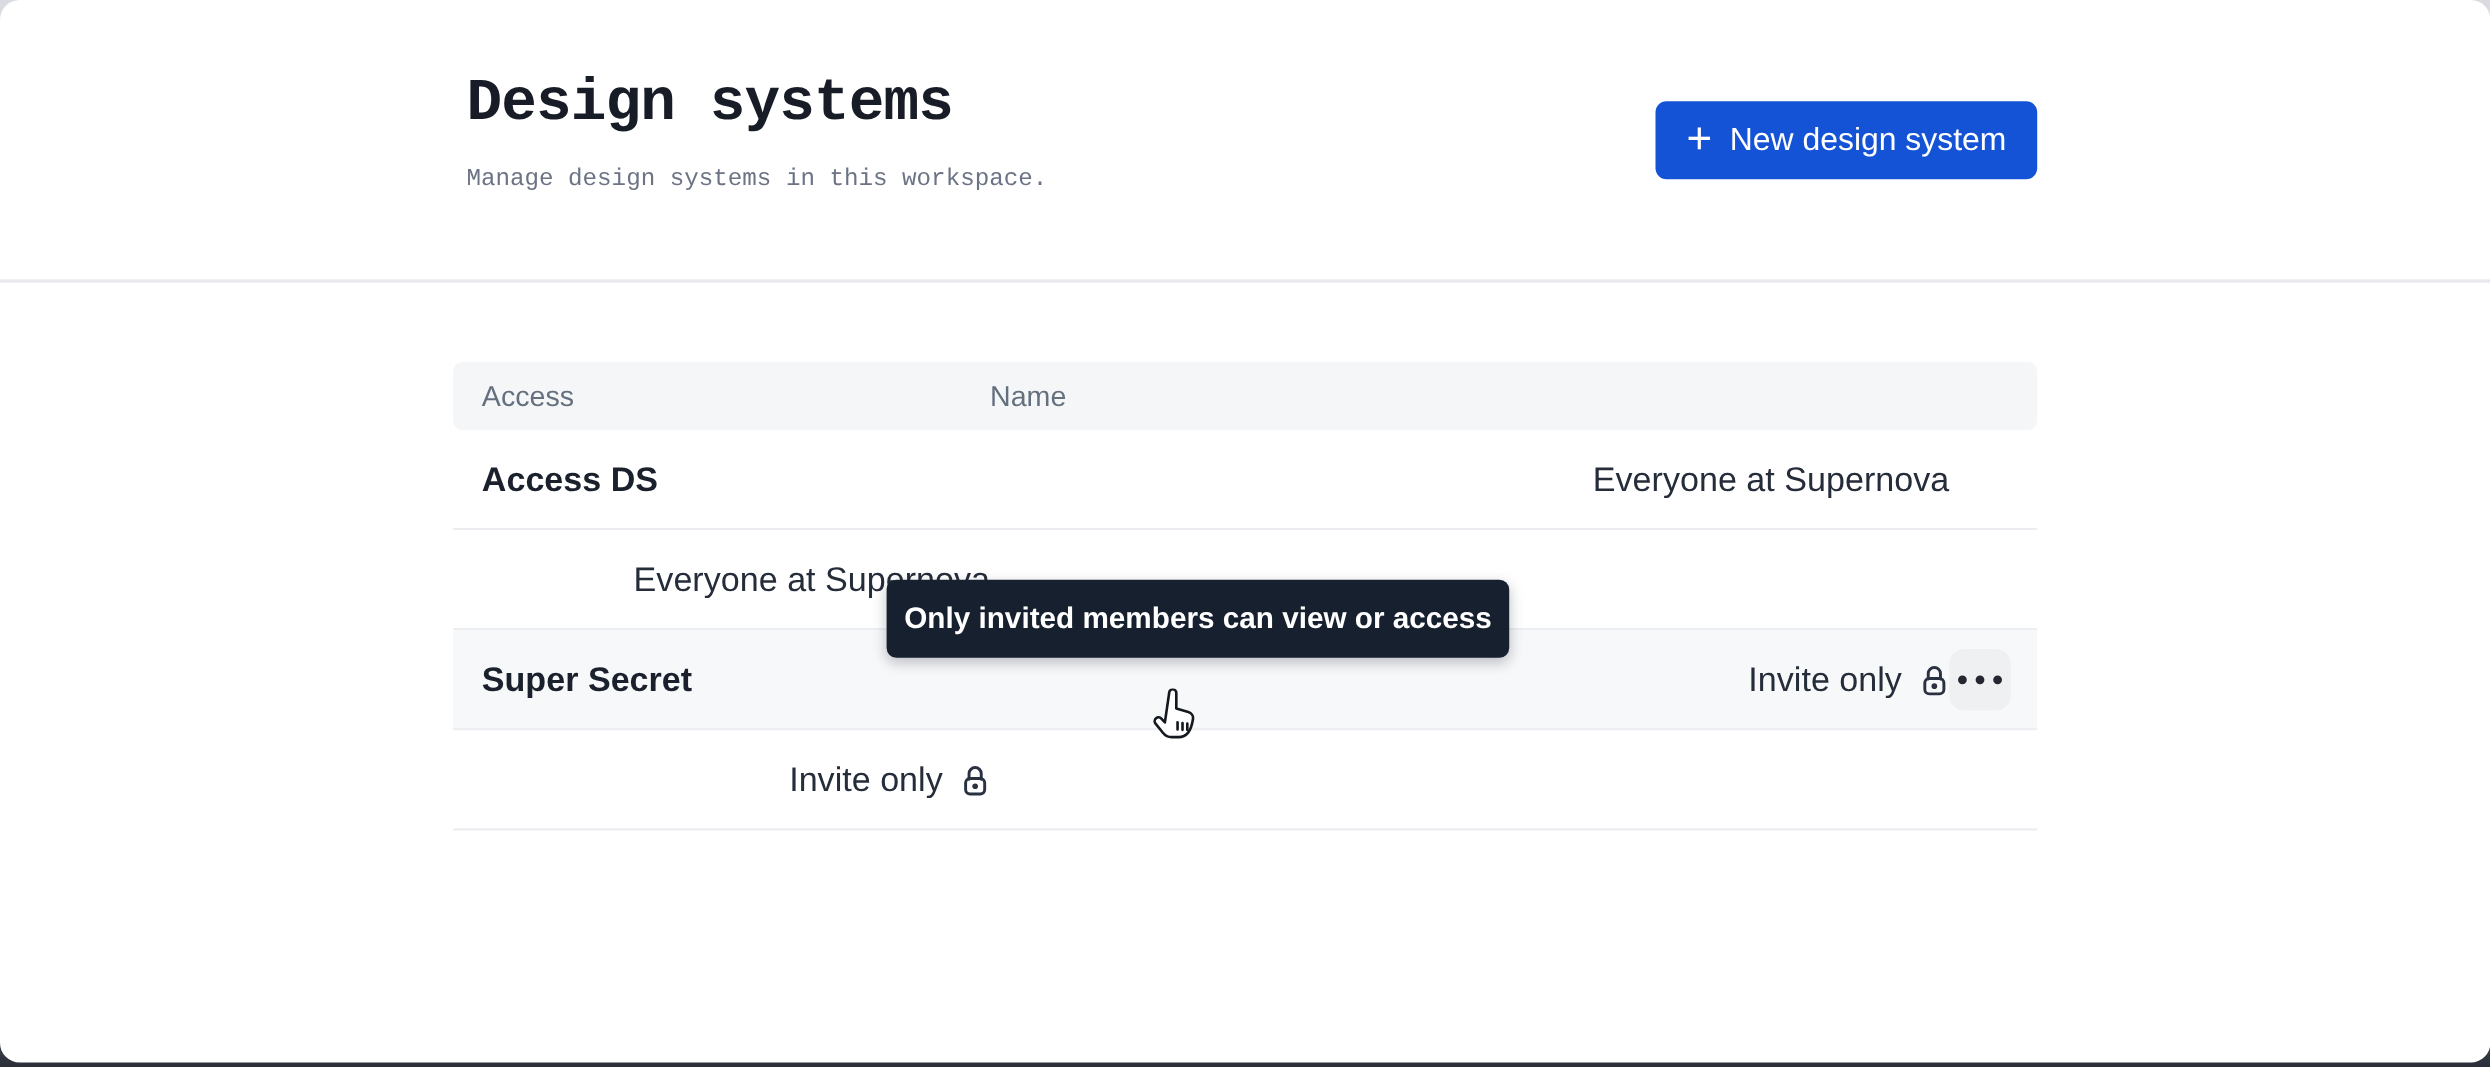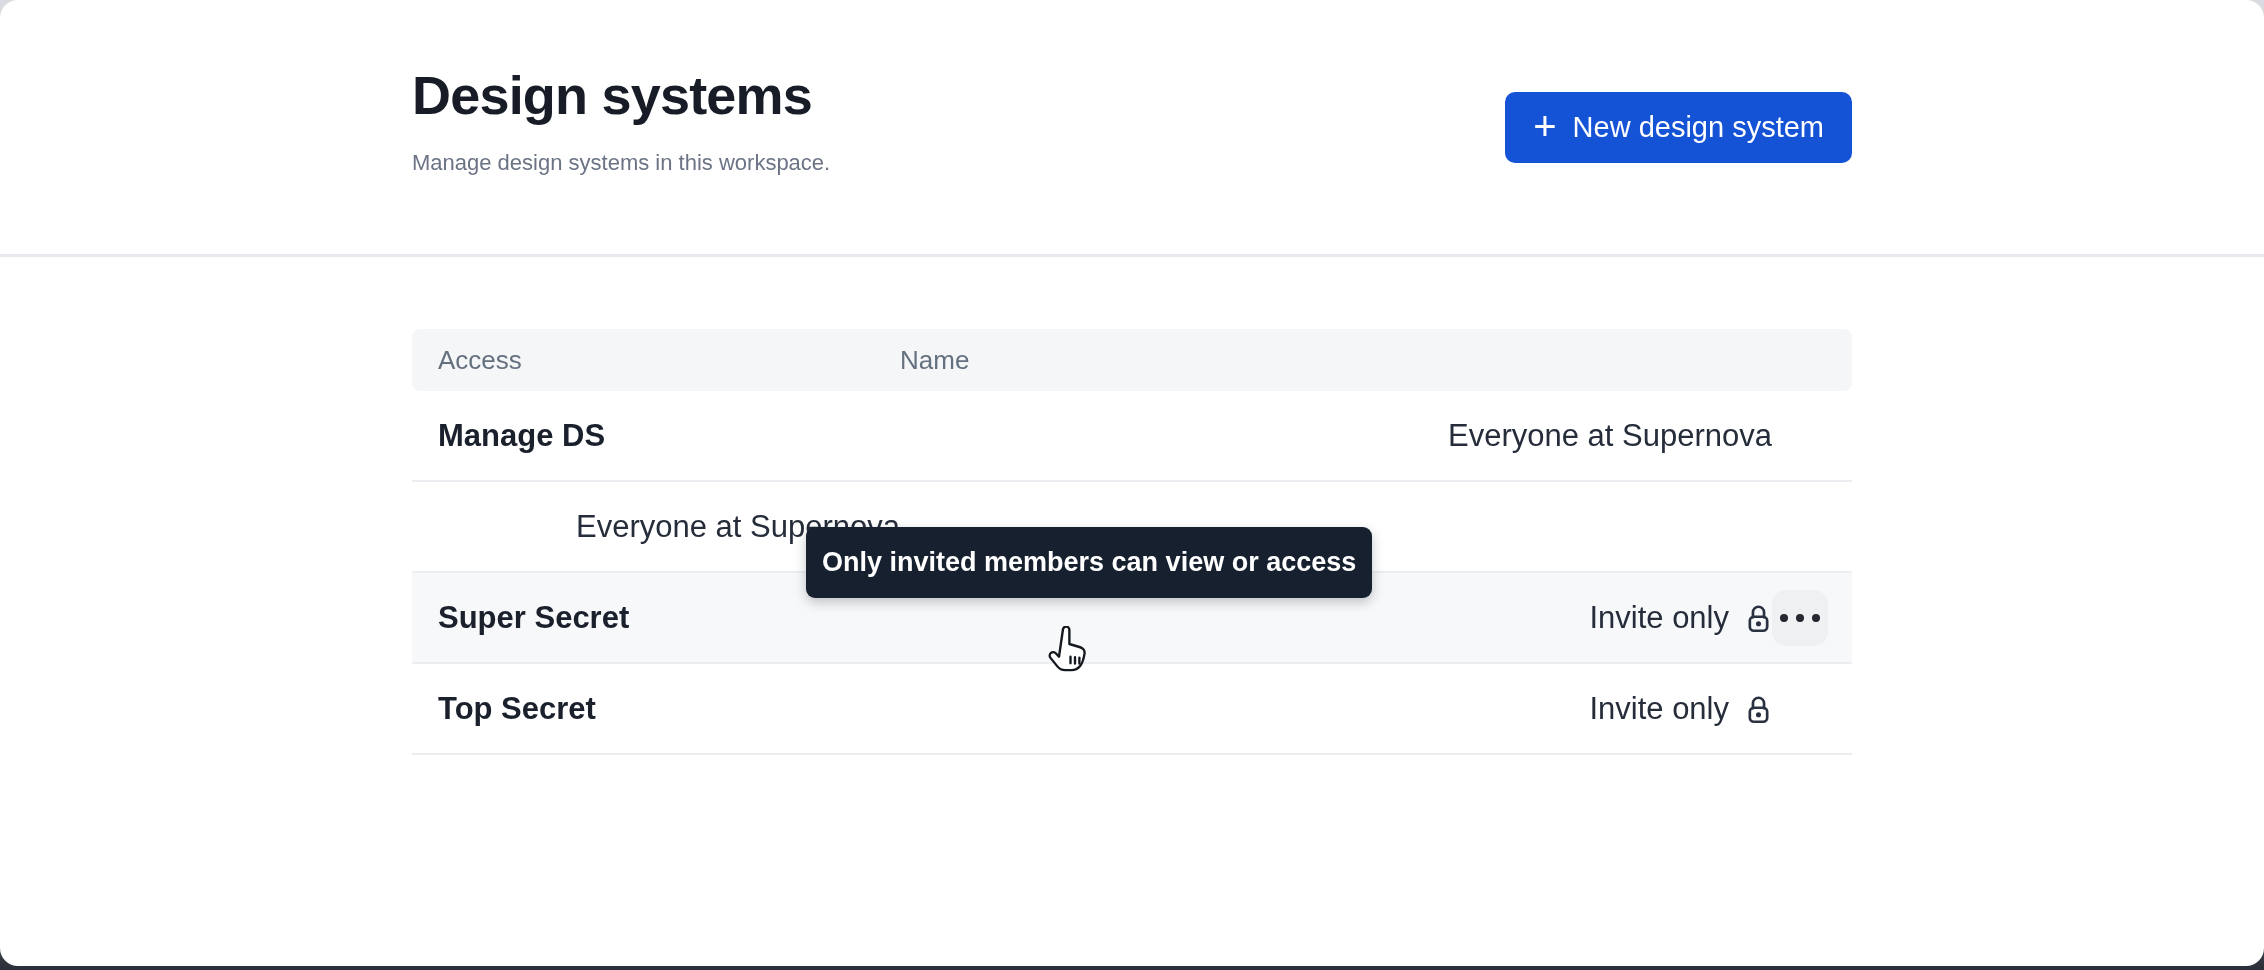--- a/index.html
+++ b/index.html
@@ -9,21 +9,21 @@
   .stage{
     position:relative; width:2264px; height:970px;
     background:linear-gradient(180deg,#d9dbe0 0%, #c9cbd2 80%, #2a2e38 100%);
   }
   .panel{
     position:absolute; left:0; right:0; top:0; bottom:4px;
     background:#ffffff; border-radius:18px;
   }
 
   
-  .page-header{ position:absolute; left:412px; top:64px; }
+  .page-header{ position:absolute; left:424px; top:64px;font-family:Liberation Mono, monospace; }
   .page-title{
     font-size:54px; line-height:62px; font-weight:700;
     letter-spacing:-0.8px; color:#171c27;
   }
   .page-subtitle{
     margin-top:18px; font-size:22px; line-height:38px; color:#6b7385;
   }
   .primary-btn{
     position:absolute; top:92px; right:412px; height:71px;
     display:flex; align-items:center; gap:16px; padding:0 28px;
@@ -99,21 +99,21 @@
 
     <div class="table">
 
       <div class="thead">
         <div>Access</div>
         <div>Name</div>
         <div></div>
       </div>
 
       <div class="trow">
-        <div class="cell-name">Manage DS</div>
+        <div class="cell-name">Access DS</div>
         <div class="cell-access">
           <span>Everyone at Supernova</span>
         </div>
         <div class="cell-actions"></div>
       </div>
 
       <div class="trow">
         <div class="cell-access">
           <span>Everyone at Supernova</span>
         </div>
@@ -133,21 +133,20 @@
         <div class="cell-actions">
           <button class="more-btn">
             <span class="dot"></span>
             <span class="dot"></span>
             <span class="dot"></span>
           </button>
         </div>
       </div>
 
       <div class="trow">
-        <div class="cell-name">Top Secret</div>
         <div class="cell-access">
           <span>Invite only</span>
           <svg class="lock" width="27" height="30" viewBox="0 0 24 27">
             <path d="M7 12 V7.5 a5 5 0 0 1 10 0 V12" fill="none" stroke="#2a3140" stroke-width="2.4" stroke-linecap="round"></path>
             <rect x="4.2" y="11.5" width="15.6" height="12.6" rx="3.6" fill="none" stroke="#2a3140" stroke-width="2.4"></rect>
             <circle cx="12" cy="17.8" r="2.3" fill="#2a3140"></circle>
           </svg>
         </div>
         <div class="cell-actions"></div>
       </div>

